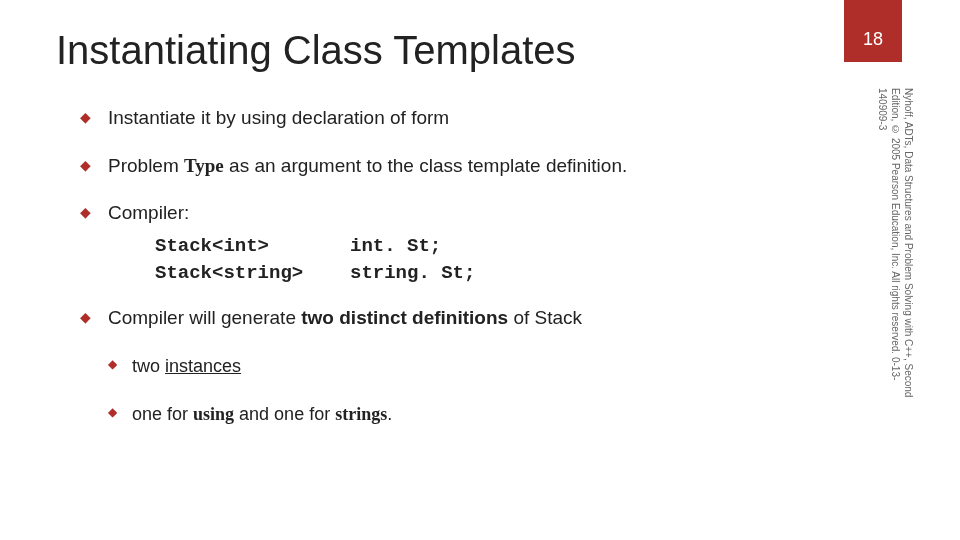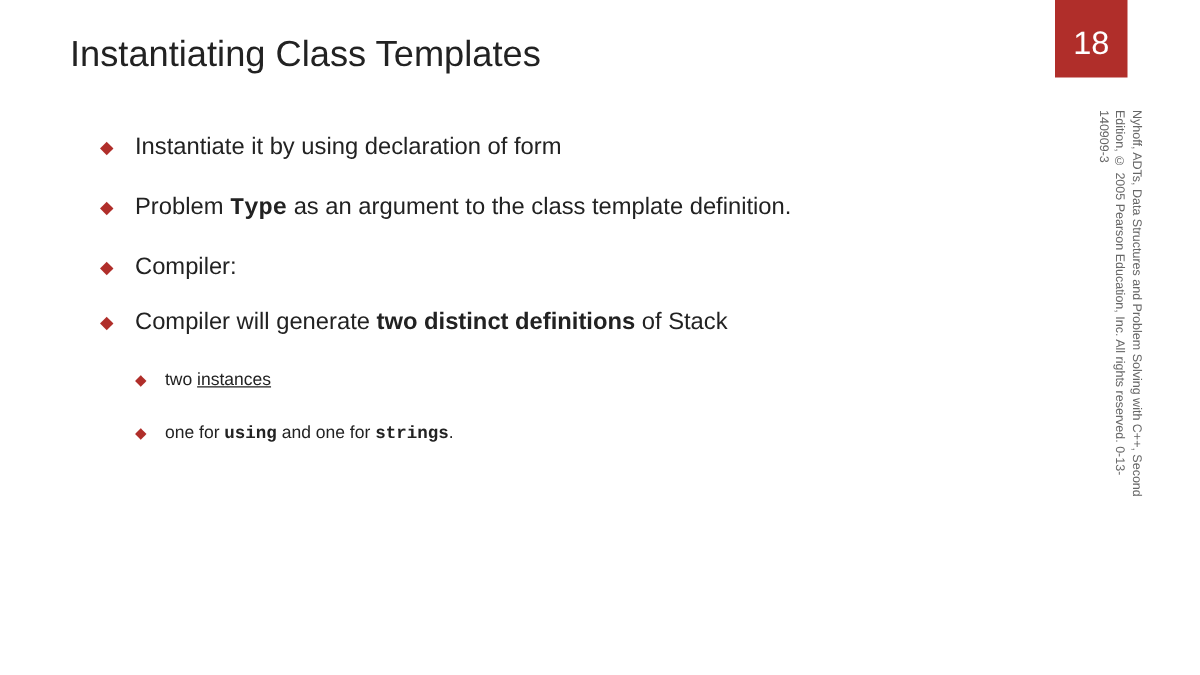--- a/index.html
+++ b/index.html
@@ -22,29 +22,29 @@
     position: absolute;
     top: 0;
     right: 58px;
     width: 58px;
     height: 62px;
     background: #b02e2a;
     color: #fff;
     display: flex;
     align-items: flex-end;
     justify-content: center;
-    font-size: 26px;
+    font-size: 18px;
     padding-bottom: 12px;
     font-weight: 400;
   }
   .title {
     position: absolute;
     top: 28px;
     left: 56px;
-    font-size: 29px;
+    font-size: 40px;
     font-weight: 400;
     color: #222;
   }
   .vtext {
     position: absolute;
     top: 88px;
     right: 45px;
     width: auto;
     writing-mode: vertical-rl;
     text-orientation: mixed;
@@ -73,42 +73,42 @@
     left: 0;
     top: 3px;
     color: #b02e2a;
     font-size: 14px;
   }
   .b2 {
     position: relative;
     padding-left: 52px;
     margin-top: 22px;
     margin-bottom: 4px;
-    font-size: 14px;
+    font-size: 18px;
   }
   .b2::before {
     content: "◆";
     position: absolute;
     left: 28px;
     top: 3px;
     color: #b02e2a;
     font-size: 12px;
   }
   .code-indent {
     padding-left: 75px;
     margin-bottom: 18px;
   }
   .ex-block {
     padding-left: 75px;
     margin-bottom: 6px;
   }
   .ex-row { display: flex; }
   .ex-left { width: 195px; }
   .mono { font-family: "Courier New", Courier, monospace; font-weight: bold; }
-  .mono-inline { font-family: Liberation Mono, monospace; font-weight: bold; }
+  .mono-inline { font-family: Liberation Serif, serif; font-weight: bold; }
   .u { text-decoration: underline; }
 </style>
 </head>
 <body>
 
 <div class="slide">
 
   <div class="page-badge">
     <span>18</span>
   </div>
@@ -125,20 +125,30 @@
 
 
     <div class="b1">
       <span>Problem </span><span class="mono-inline">Type</span><span> as an argument to the class template definition.</span>
     </div>
 
     <div class="b1" style="margin-bottom:6px">
       <span>Compiler:</span>
     </div>
 
+    <div class="ex-block mono">
+      <div class="ex-row">
+        <span class="ex-left">Stack&lt;int&gt;</span>
+        <span>int. St;</span>
+      </div>
+      <div class="ex-row">
+        <span class="ex-left">Stack&lt;string&gt;</span>
+        <span>string. St;</span>
+      </div>
+    </div>
 
     <div class="b1" style="margin-top:16px">
       <span>Compiler will generate </span><b>two distinct definitions</b><span> of Stack</span>
     </div>
 
     <div class="b2">
       <span>two </span><span class="u">instances</span>
     </div>
 
     <div class="b2">

